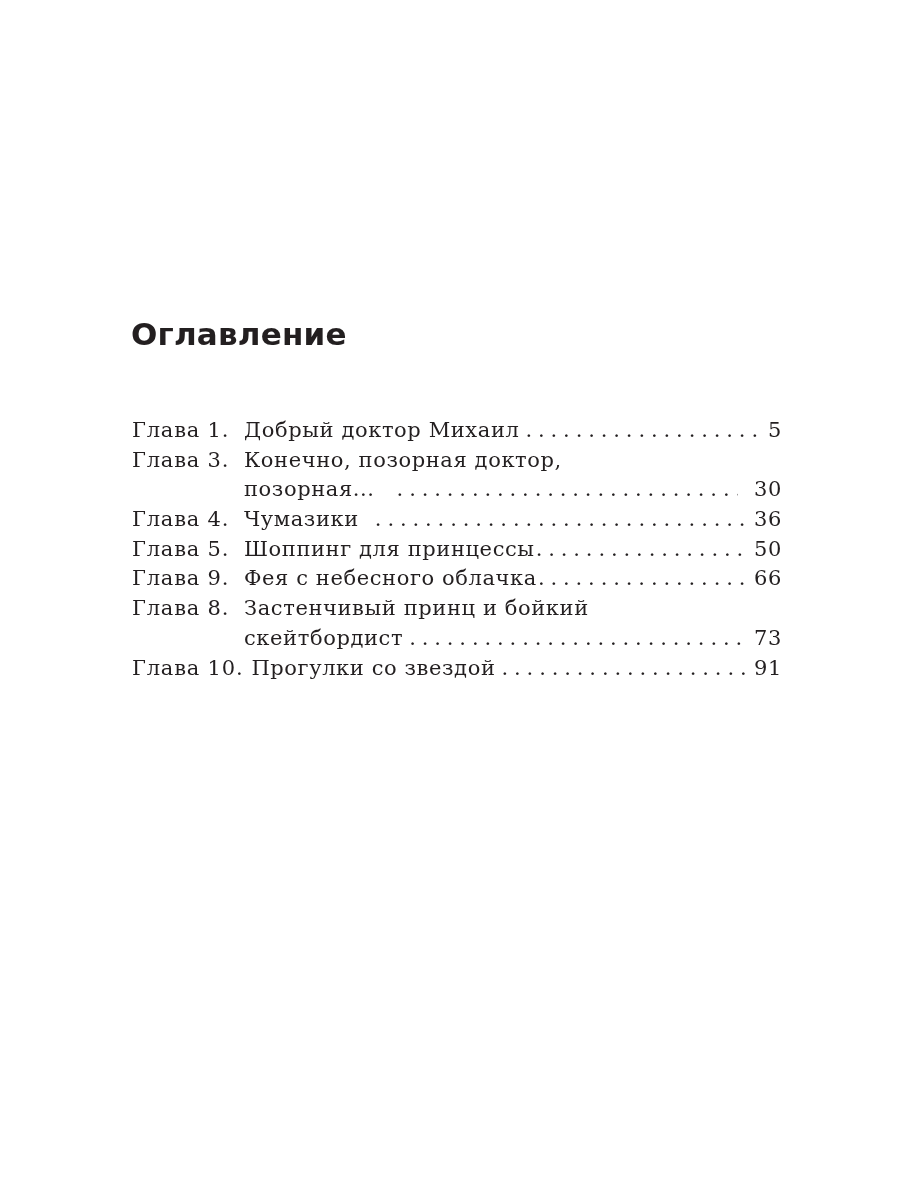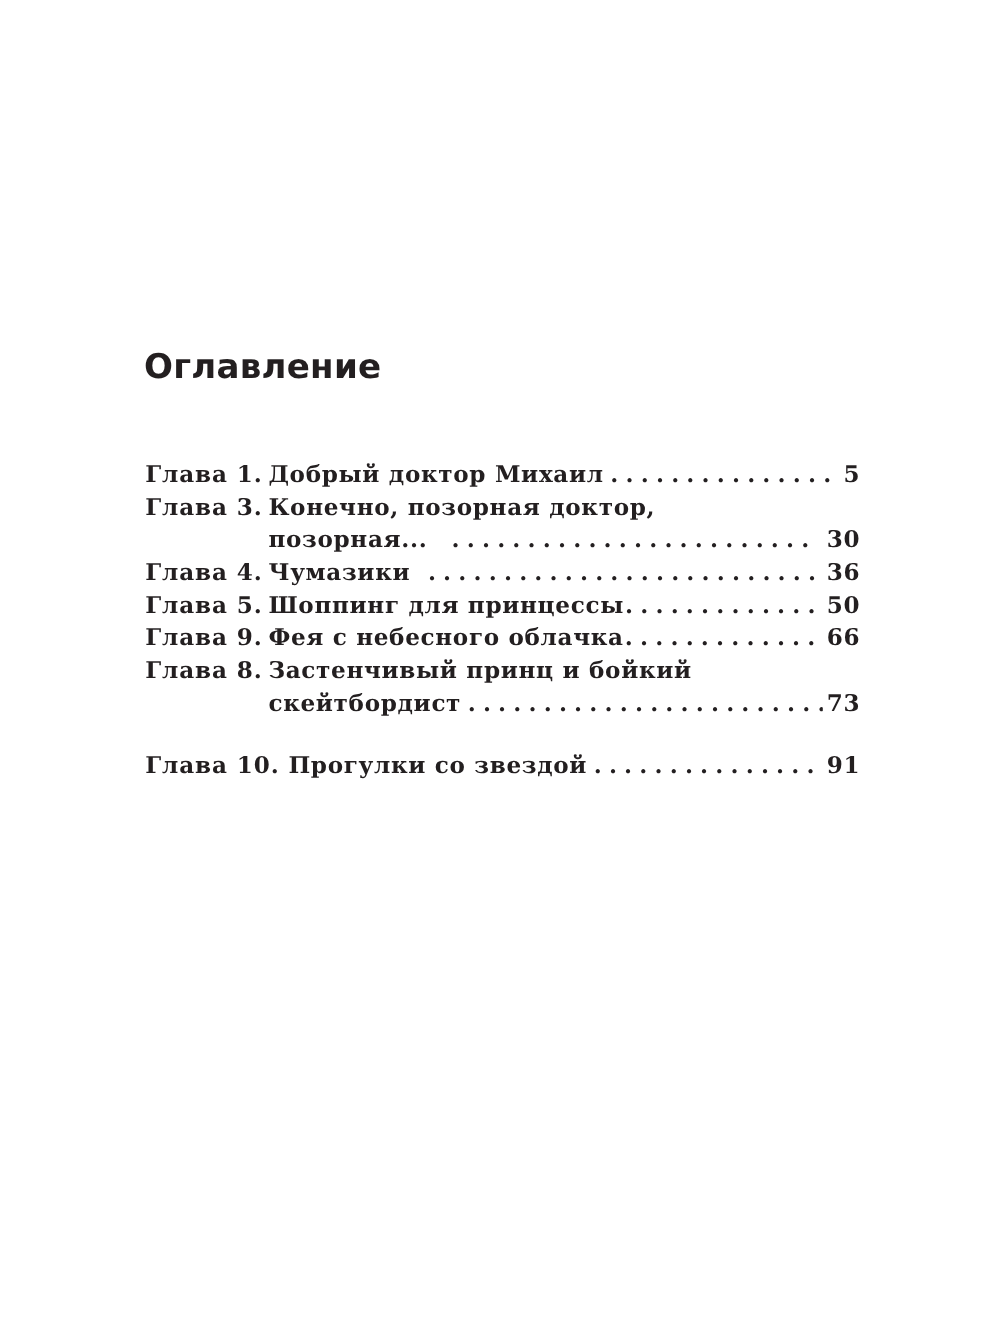--- a/index.html
+++ b/index.html
@@ -36,40 +36,38 @@
       position: absolute;
       left: 132px;
       top: 416px;
       width: 650px;
       margin: 0;
       padding: 0;
       list-style: none;
       font-family: "DejaVu Serif", "Liberation Serif", serif;
       font-size: 21px;
       color: #231f20;
-      font-weight: bold;
     }
     .toc-line {
       position: relative;
       height: 29.7px;
       line-height: 29.7px;
       display: flex;
       align-items: baseline;
       white-space: nowrap;
       letter-spacing: 0.6px;
     }
     .toc-label {
       flex: 0 0 auto;
       width: 112px;
       letter-spacing: 0.8px;
     }
     .toc-label.wide {
       width: auto;
       margin-right: 8px;
-      margin-top: 27px;
     }
     .toc-indent {
       flex: 0 0 auto;
       width: 112px;
     }
     .toc-text {
       flex: 0 0 auto;
       letter-spacing: 0.6px;
     }
     .toc-leader {

